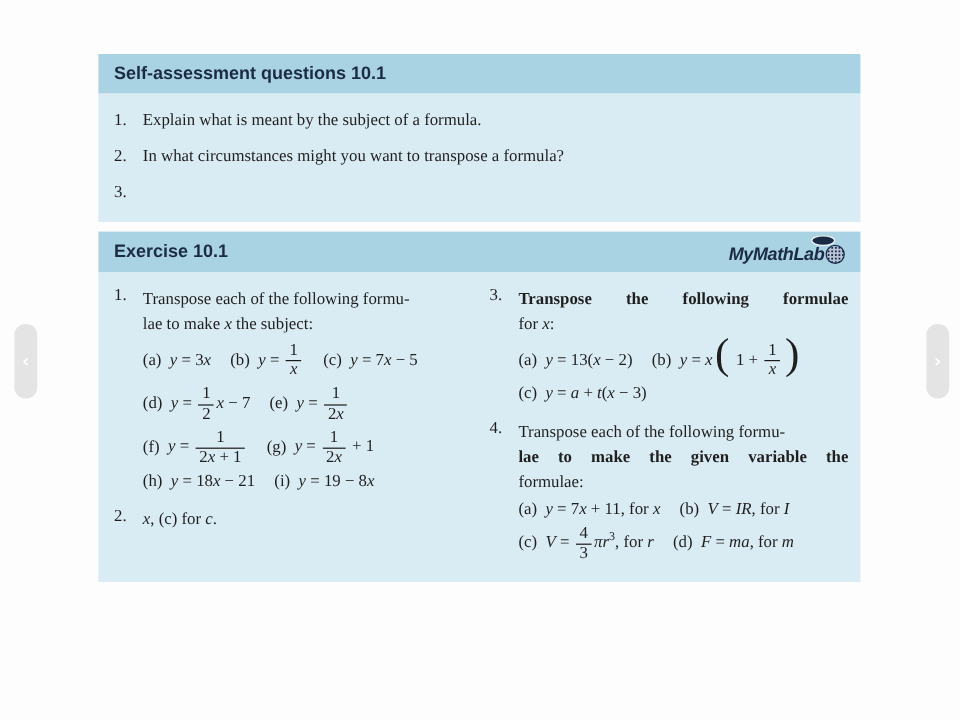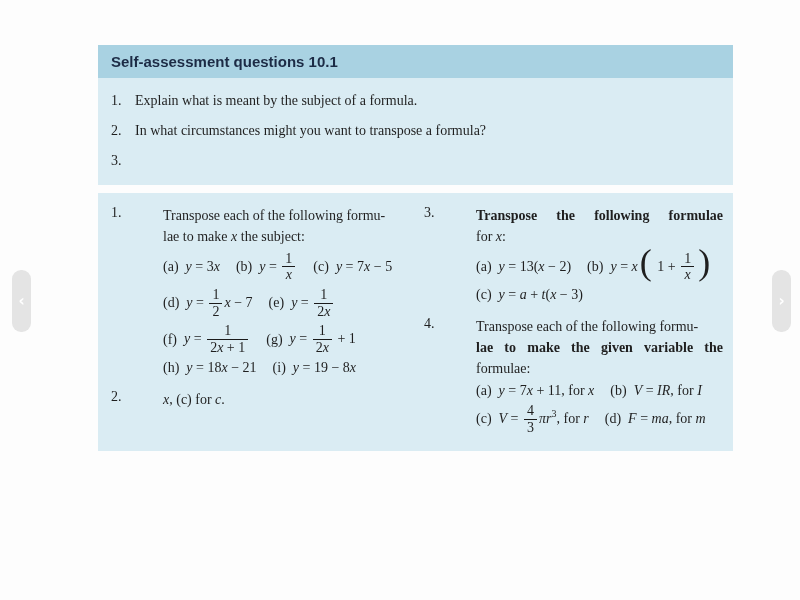--- a/index.html
+++ b/index.html
@@ -12,21 +12,21 @@
     --nav-chevron:#ffffff;
   }
   *{box-sizing:border-box;}
   html,body{margin:0;padding:0;}
   body{
     width:800px;height:600px;position:relative;overflow:hidden;
     background:#fdfdfd;
     font-family:"Liberation Serif","DejaVu Serif",serif;
     color:var(--body-text);
   }
-  .page{position:absolute;left:98px;top:45px;width:635px;}
+  .page{position:absolute;left:82px;top:45px;width:635px;}
   .band{
     background:var(--band-header);
     color:var(--heading-text);
     font-family:"Liberation Sans","DejaVu Sans",sans-serif;
     font-weight:bold;font-size:15px;
     padding:8px 13px;
   }
   .band.ex{display:flex;justify-content:space-between;align-items:center;padding:6px 13px;}
   .boxbody{background:var(--band-body);padding:11px 13px 12px 13px;font-size:14px;}
   .gap{height:8px;background:transparent;}
@@ -35,21 +35,21 @@
   .sa-item:last-child{margin-bottom:2px;}
   .sa-num{width:24px;flex:none;}
   
   .excols{display:flex;padding:12px 8px 12px 13px;}
   .col{width:50%;}
   .col.left{padding-right:14px;}
   .col.right{padding-left:6px;padding-right:2px;}
   .q{display:flex;margin-bottom:9px;}
   .q:last-child{margin-bottom:0;}
   .qnum{width:24px;flex:none;}
-  .qbody{flex:1;min-width:0;margin-left:28px;}
+  .qbody{flex:1;min-width:0;}
   .line{line-height:1.5;}
   .line.justify{text-align:justify;text-align-last:justify;font-weight:bold;}
   .prow{display:flex;align-items:center;margin:4px 0;flex-wrap:nowrap;}
   .part{display:inline-flex;align-items:center;white-space:nowrap;margin-right:16px;}
   .part:last-child{margin-right:0;}
   .plabel{margin-right:7px;}
   .pmath{display:inline-block;}
   
   i{font-style:italic;}
   sup{font-size:10px;vertical-align:super;line-height:0;}
@@ -103,20 +103,28 @@
           <div class="sa-item">
             <span class="sa-num">3.</span>
           </div>
         </div>
     </div>
   </section>
 
   <div class="gap"></div>
 
   <section>
+    <div class="band ex">
+      <span>Exercise 10.1</span>
+      <span class="logo">
+        <span class="badge"></span>
+        <span>MyMathLab</span>
+        <span class="globe"></span>
+      </span>
+    </div>
     <div class="boxbody excols">
       <div class="col left">
           <div class="q">
             <span class="qnum">1.</span>
             <div class="qbody">
               <div class="line">Transpose each of the following formu-</div>
               <div class="line">lae to make <i>x</i> the subject:</div>
               <div class="prow">
                 <span class="part">
                   <span class="plabel">(a)</span>

